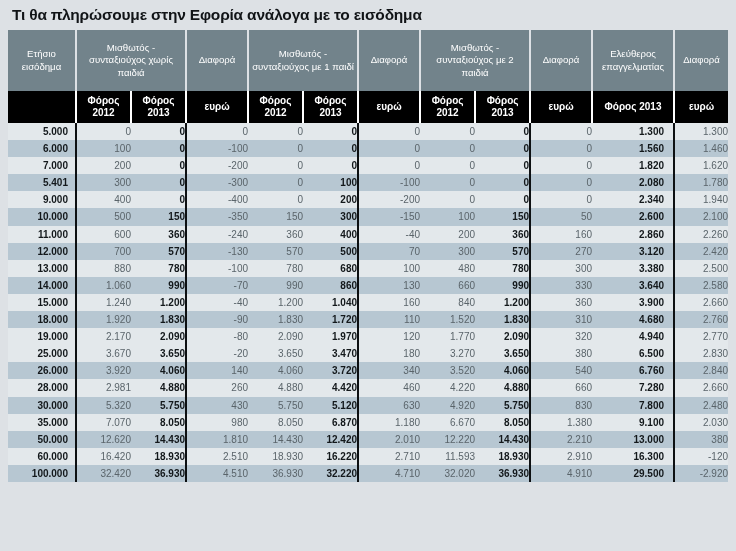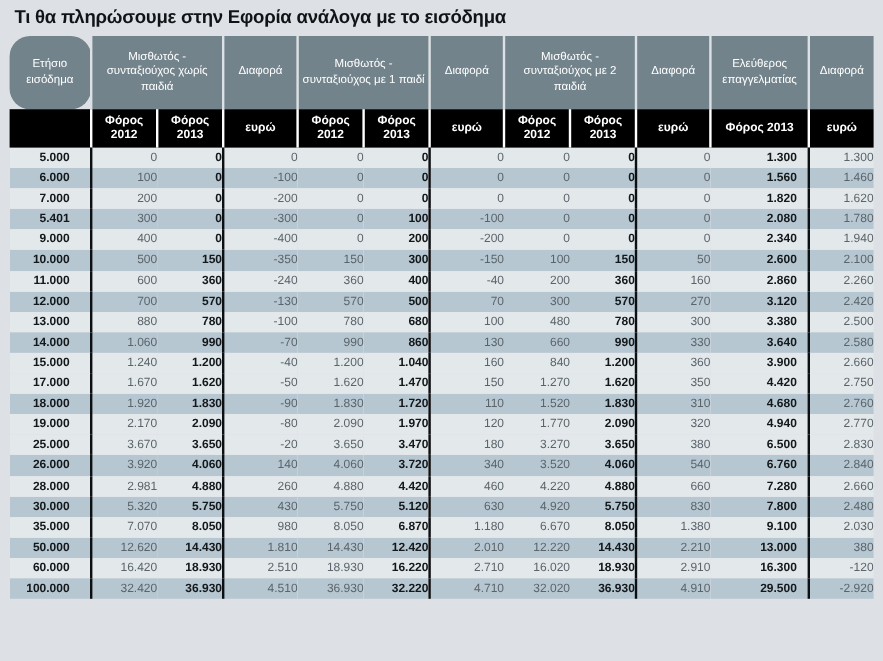--- a/index.html
+++ b/index.html
@@ -53,21 +53,20 @@
     line-height: 12.5px;
     text-align: center;
     vertical-align: middle;
     height: 57px;
     border-right: 2px solid #dde1e5;
     padding: 2px 1px;
   }
   tr.group-head th:last-child { border-right: 0; }
   tr.group-head th.corner-cell {
     border-right: 2px solid #dde1e5;
-    border-radius: 17px;
   }
 
   
   tr.sub-head th {
     background: #000000;
     color: #ffffff;
     font-weight: bold;
     font-size: 10px;
     line-height: 12px;
     text-align: center;
@@ -94,21 +93,21 @@
     text-align: right;
     padding: 0 5px 0 2px;
     vertical-align: middle;
     white-space: nowrap;
     overflow: hidden;
   }
   tbody td.income {
     font-weight: bold;
     color: #13181b;
     border-right: 2px solid #0d1012;
-    padding-right: 17px;
+    padding-right: 7px;
   }
   tbody td.bold-val {
     font-weight: bold;
     color: #13181b;
     border-right: 2px solid #0d1012;
   }
   tbody td.plain-val {
     font-weight: normal;
     color: #5a646a;
   }
@@ -320,34 +319,20 @@
             <td class="plain-val">-40</td>
             <td class="plain-val">1.200</td>
             <td class="bold-val">1.040</td>
             <td class="plain-val">160</td>
             <td class="plain-val">840</td>
             <td class="bold-val">1.200</td>
             <td class="plain-val">360</td>
             <td class="freelance">3.900</td>
             <td class="plain-val last-col">2.660</td>
           </tr>
-          <tr class="even">
-            <td class="income">17.000</td>
-            <td class="plain-val">1.670</td>
-            <td class="bold-val">1.620</td>
-            <td class="plain-val">-50</td>
-            <td class="plain-val">1.620</td>
-            <td class="bold-val">1.470</td>
-            <td class="plain-val">150</td>
-            <td class="plain-val">1.270</td>
-            <td class="bold-val">1.620</td>
-            <td class="plain-val">350</td>
-            <td class="freelance">4.420</td>
-            <td class="plain-val last-col">2.750</td>
-          </tr>
           <tr class="odd">
             <td class="income">18.000</td>
             <td class="plain-val">1.920</td>
             <td class="bold-val">1.830</td>
             <td class="plain-val">-90</td>
             <td class="plain-val">1.830</td>
             <td class="bold-val">1.720</td>
             <td class="plain-val">110</td>
             <td class="plain-val">1.520</td>
             <td class="bold-val">1.830</td>
@@ -454,21 +439,21 @@
             <td class="plain-val last-col">380</td>
           </tr>
           <tr class="even">
             <td class="income">60.000</td>
             <td class="plain-val">16.420</td>
             <td class="bold-val">18.930</td>
             <td class="plain-val">2.510</td>
             <td class="plain-val">18.930</td>
             <td class="bold-val">16.220</td>
             <td class="plain-val">2.710</td>
-            <td class="plain-val">16.020</td>
+            <td class="plain-val">11.593</td>
             <td class="bold-val">18.930</td>
             <td class="plain-val">2.910</td>
             <td class="freelance">16.300</td>
             <td class="plain-val last-col">-120</td>
           </tr>
           <tr class="odd">
             <td class="income">100.000</td>
             <td class="plain-val">32.420</td>
             <td class="bold-val">36.930</td>
             <td class="plain-val">4.510</td>

